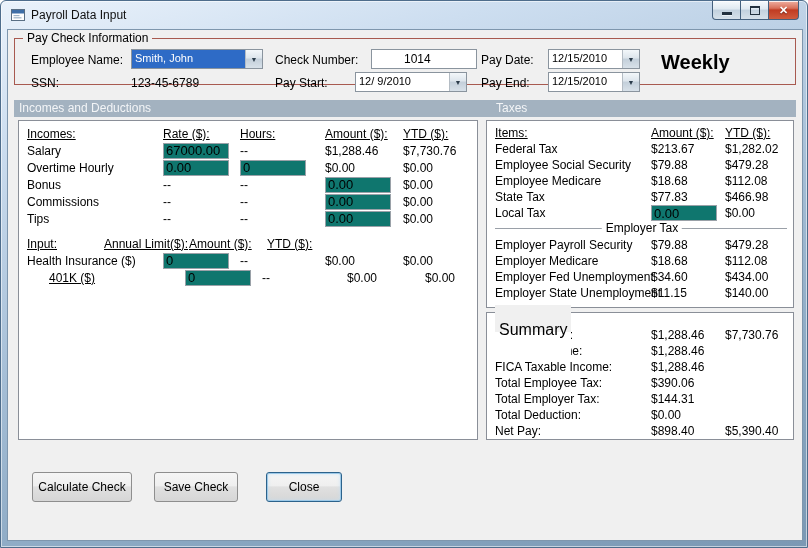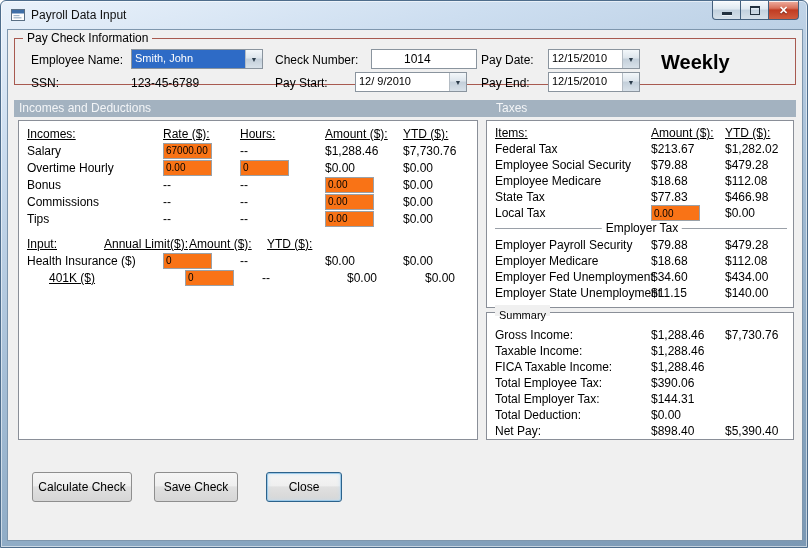--- a/index.html
+++ b/index.html
@@ -72,35 +72,35 @@
   .ic-label { width:136px; white-space:nowrap; }
   .ic-rate  { width:77px;  white-space:nowrap; }
   .ic-hours { width:85px;  white-space:nowrap; }
   .ic-amt   { width:78px;  white-space:nowrap; }
   .ic-ytd   { flex:1;      white-space:nowrap; }
   .spacer8 { height:8px; }
   .colhead { text-decoration:underline; }
   .linklabel { text-decoration:underline; cursor:pointer;margin-left:22px; }
 
   .cell-tb {
-    width:49px; height:16px; background:#f97316; border:1px solid #9aa1a8;
-    font-family:inherit; font-size:10px; padding:0 2px;
+    width:66px; height:16px; background:#0f766e; border:1px solid #9aa1a8;
+    font-family:inherit; font-size:13px; padding:0 2px;
   }
 
   .trow { display:flex; align-items:center; height:16px; font-size:12px; }
   .tc-label { width:156px; white-space:nowrap; }
   .tc-amt   { width:74px;  white-space:nowrap; }
   .tc-ytd   { flex:1;      white-space:nowrap; }
 
   .emp-sep { position:relative; height:16px; margin-right:4px; }
   .emp-sep::before { content:""; position:absolute; left:0; right:2px; top:7px; border-top:1px solid #9aa0a8; }
   .emp-sep-label { position:absolute; left:50%; transform:translateX(-50%); top:0; background:#fff; padding:0 4px; font-size:12px; }
 
   .summary-label {
-    position:absolute; top:-8px; left:8px; padding:4px 4px; font-size:11px;
+    position:absolute; top:-8px; left:8px; padding:16px 4px; font-size:16px;
     background: linear-gradient(180deg,#f0f0f0 0%,#f0f0f0 55%,#ffffff 55%,#ffffff 100%);
   }
   .summary-rows { margin-top:14px; }
 
   
   .btn {
     position:absolute; height:30px; font-family:inherit; font-size:12px; color:#000;
     background: linear-gradient(180deg,#f5f5f5 0%,#efefef 45%,#e0e0e0 50%,#d6d6d6 100%);
     border:1px solid #8e8e8e; border-radius:3px; cursor:default;
   }

